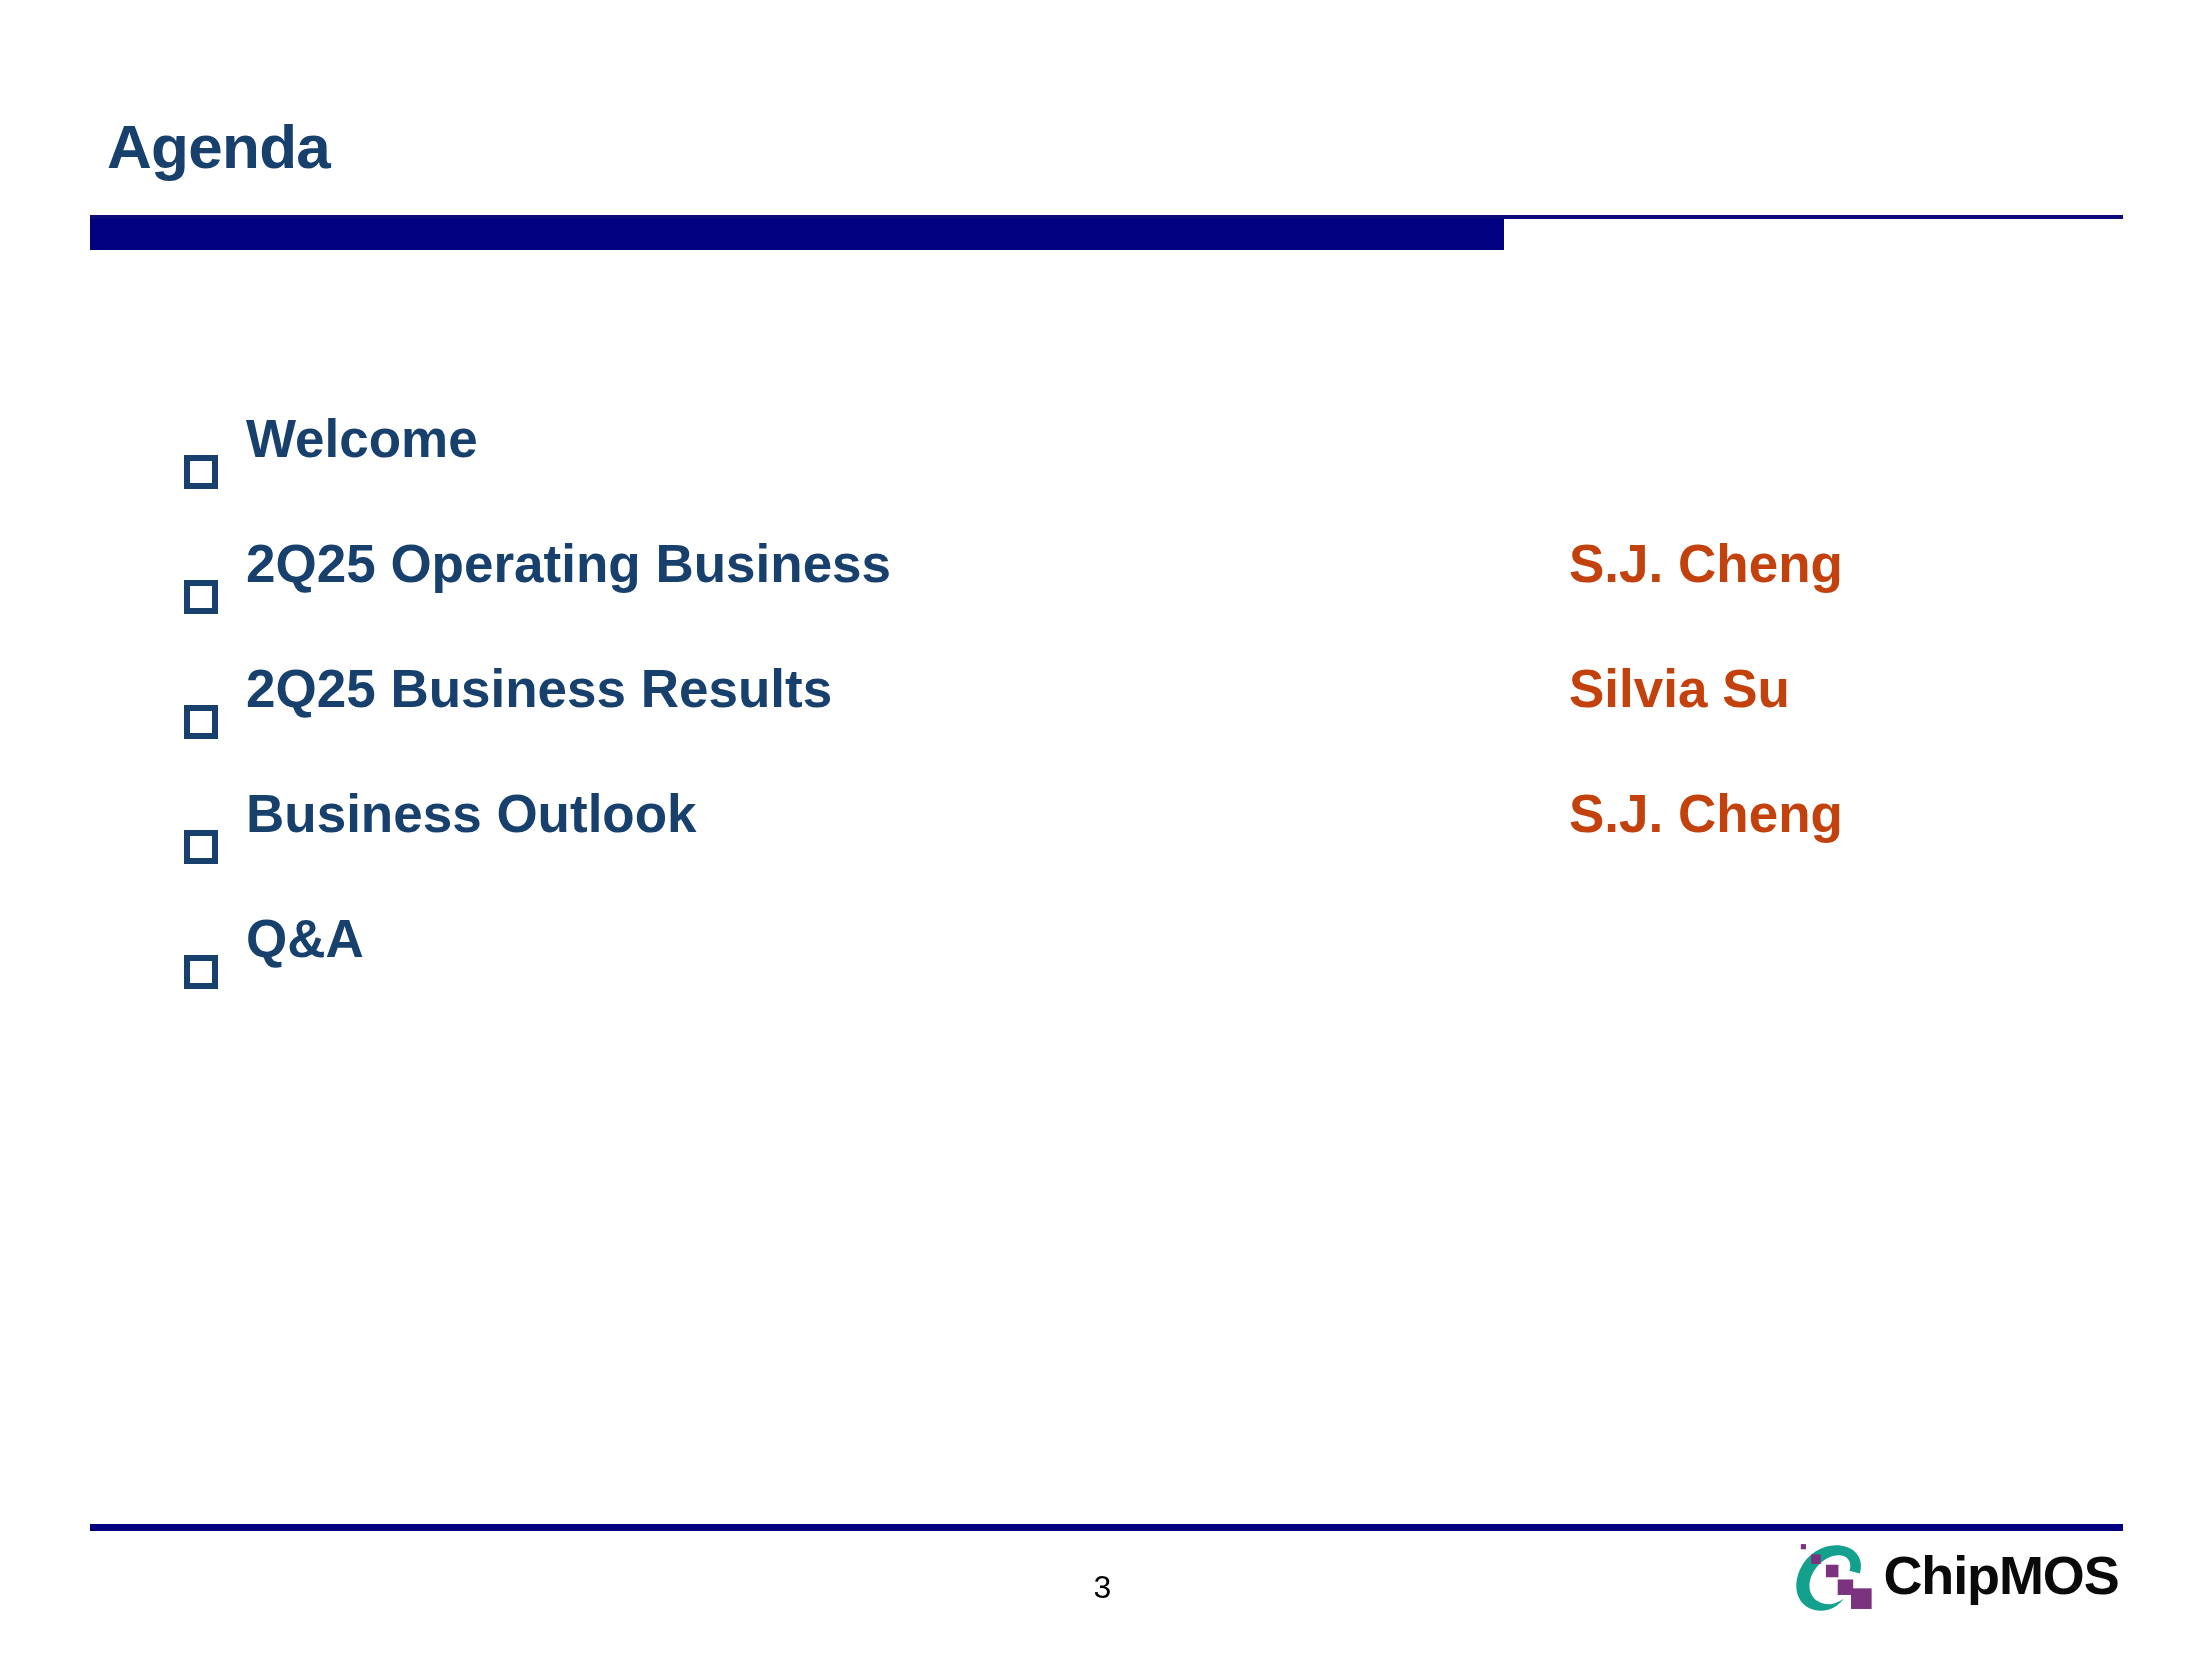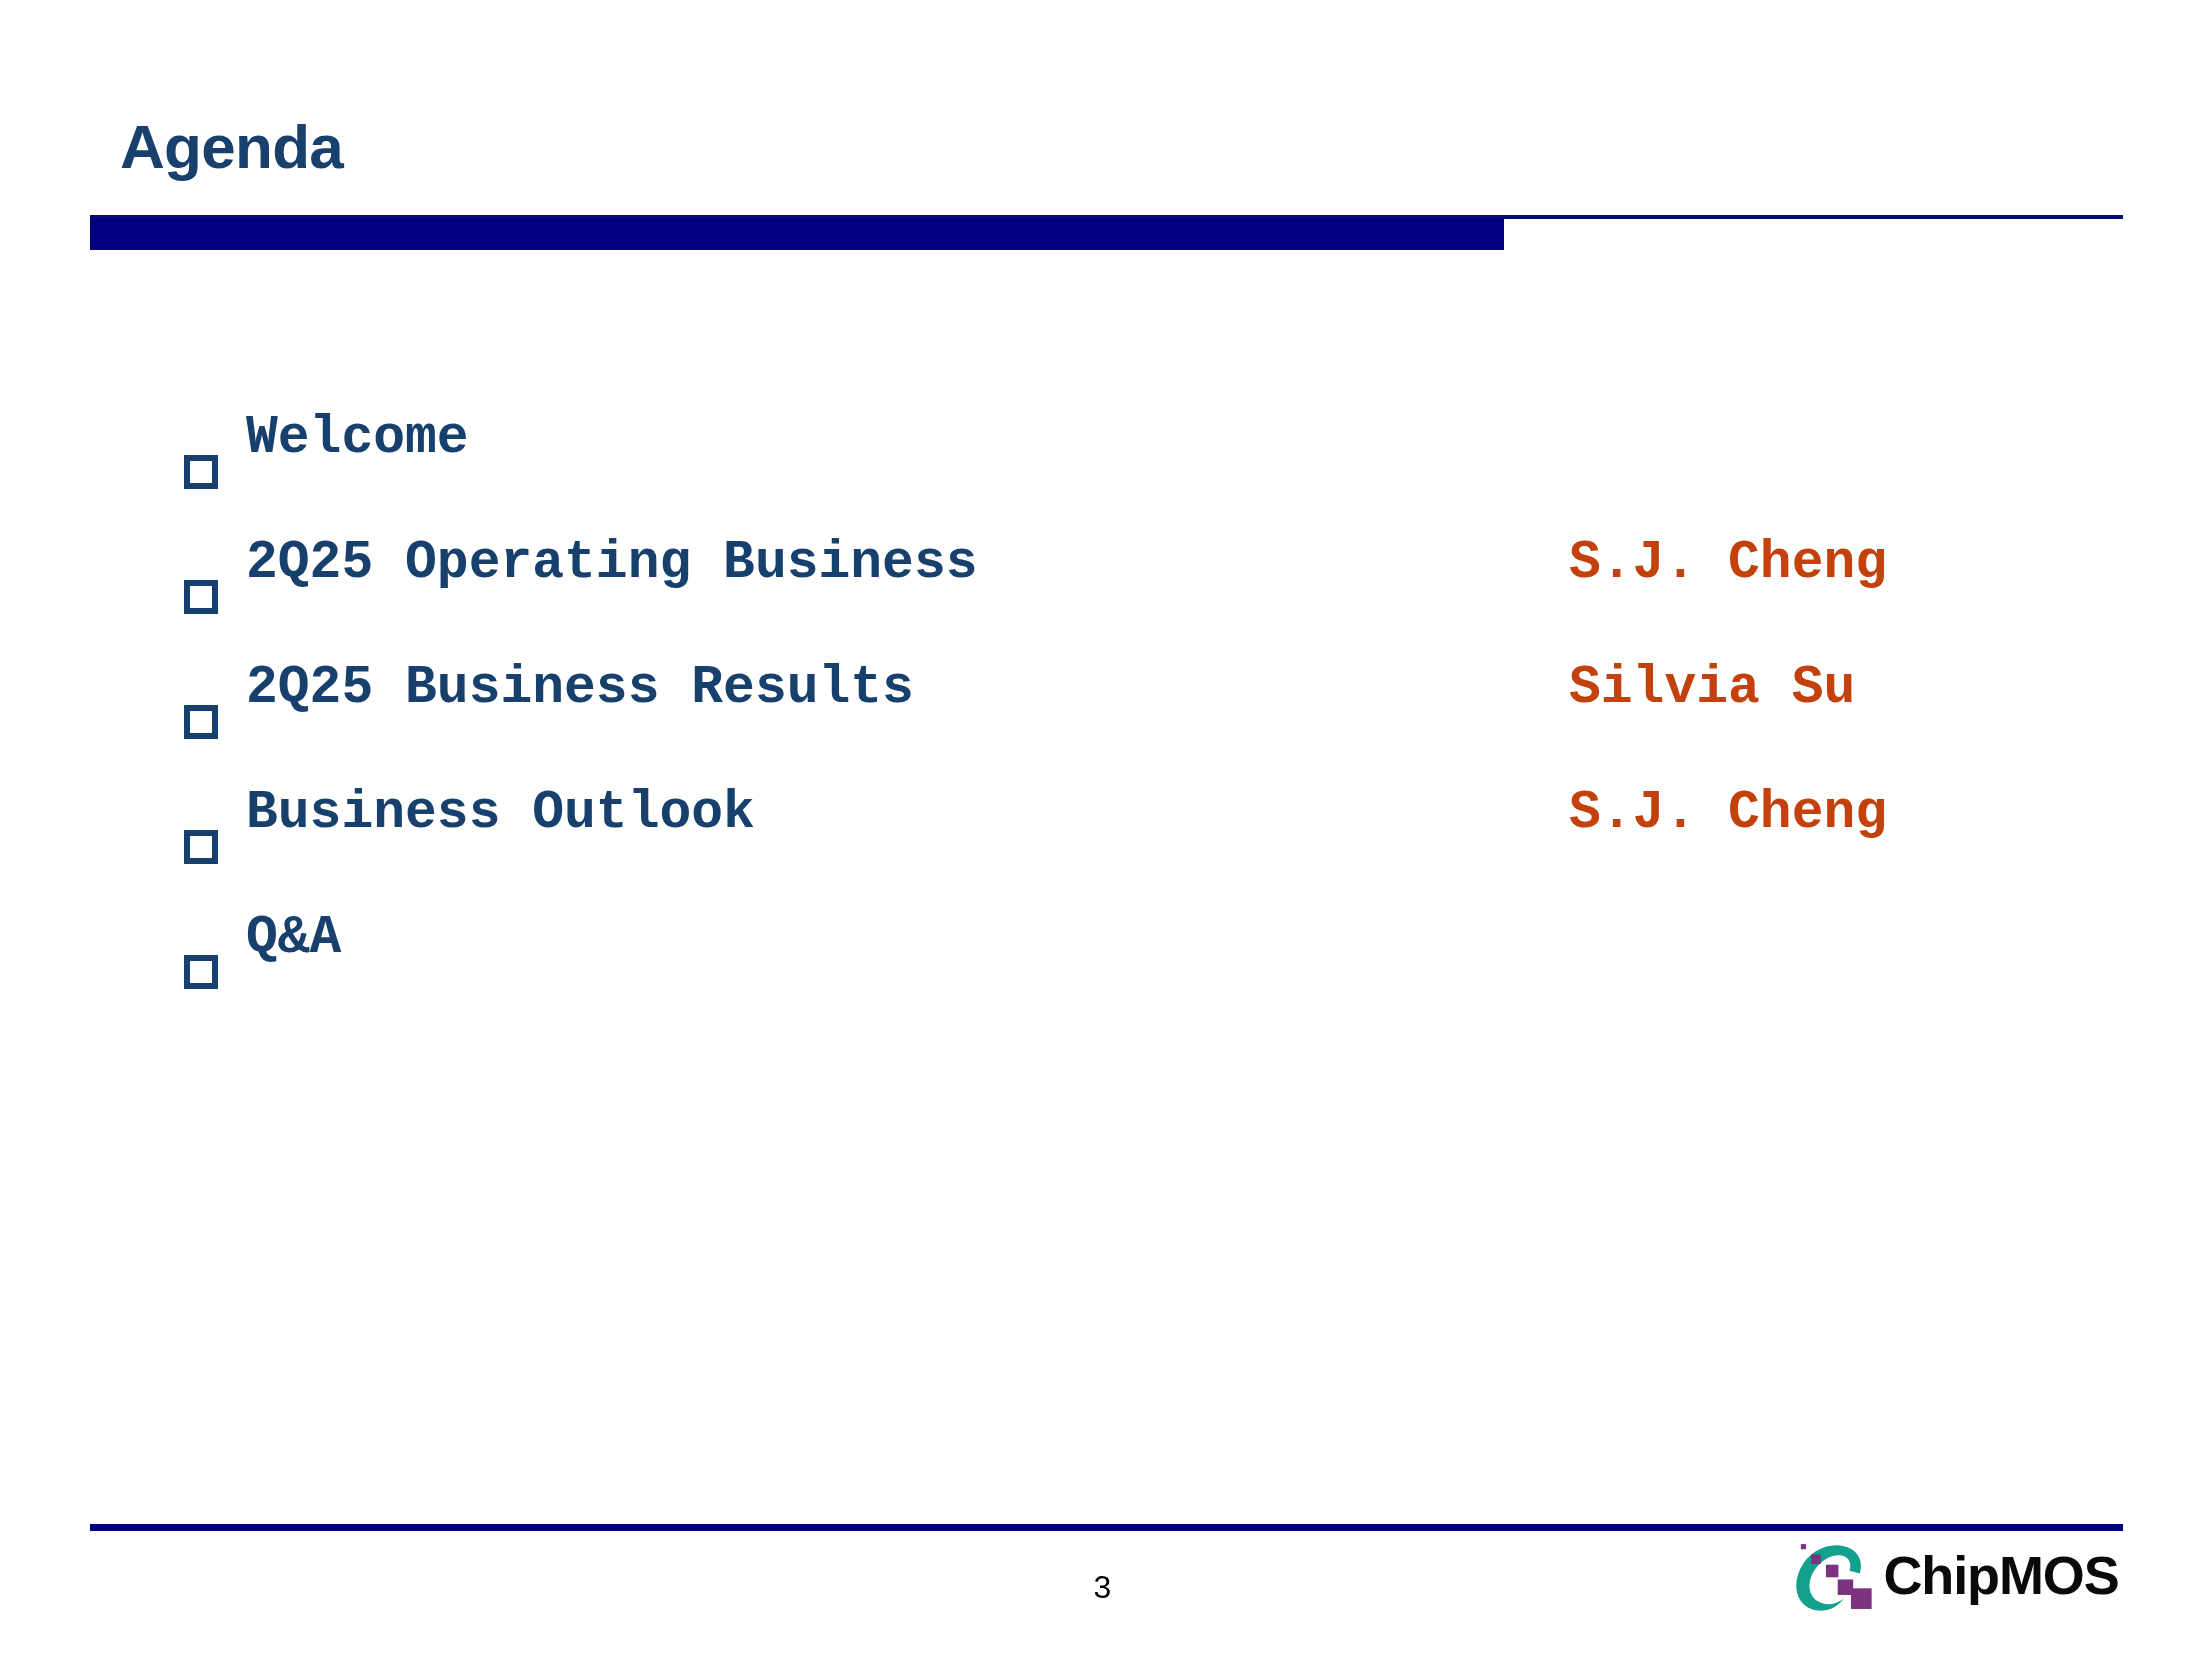--- a/index.html
+++ b/index.html
@@ -16,21 +16,21 @@
     position: relative;
     width: 2205px;
     height: 1654px;
     background: #ffffff;
     overflow: hidden;
   }
 
   
   .slide-title {
     position: absolute;
-    left: 120px;
+    left: 107px;
     top: 116px;
     font-size: 62px;
     font-weight: bold;
     color: #17406D;
     letter-spacing: -0.7px;
     line-height: 1;
     white-space: nowrap;
   }
 
   
@@ -52,21 +52,20 @@
     height: 31px;
     background: #000080;
   }
 
   
   .agenda {
     position: absolute;
     left: 184px;
     top: 412px;
     width: 1838px;
-    font-family: Liberation Mono, monospace;
   }
 
   .agenda-row {
     display: flex;
     align-items: baseline;
     height: 125px;
   }
 
   .bullet-box {
     flex: 0 0 auto;

